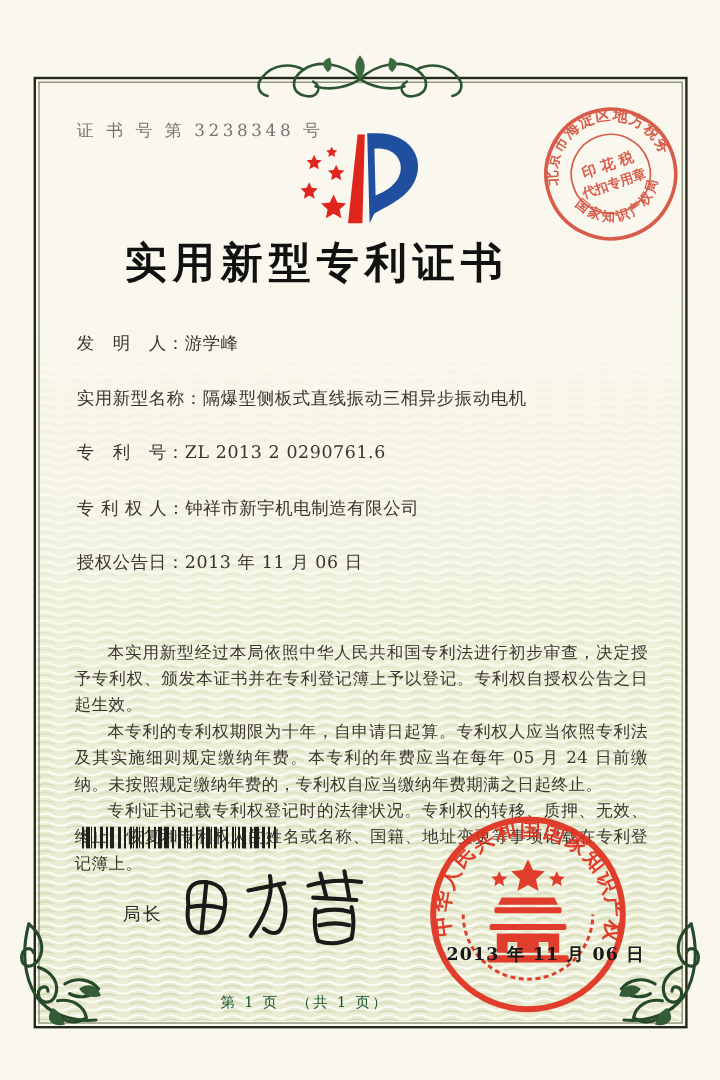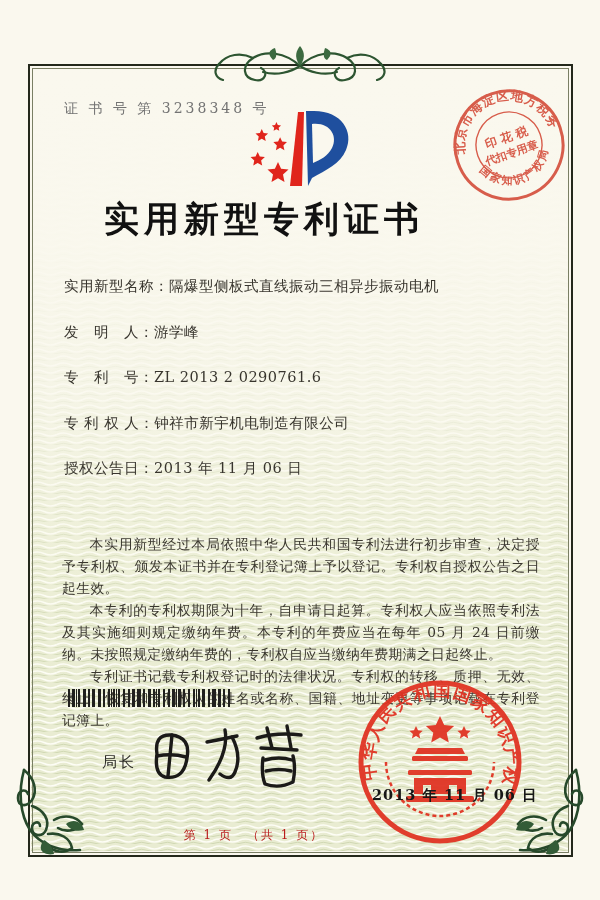--- a/index.html
+++ b/index.html
@@ -35,21 +35,21 @@
     background:
       repeating-linear-gradient(90deg,#20201e 0 2px,transparent 2px 5px),
       repeating-linear-gradient(90deg,#20201e 0 1px,transparent 1px 8px),
       repeating-linear-gradient(90deg,transparent 0 4px,#20201e 4px 5px,transparent 5px 13px);}
   .signer{position:absolute;left:102px;top:753px;font-size:15px;letter-spacing:2px;color:#2b2a26;z-index:4;}
   .signature{position:absolute;left:145px;top:722px;z-index:4;}
   .seal{position:absolute;left:356px;top:678px;z-index:4;opacity:.93;}
   .issue-date{position:absolute;left:372px;top:786px;font-size:14.5px;font-weight:bold;
     letter-spacing:1px;color:#171717;z-index:5;}
   .footer{position:absolute;left:0;top:827px;width:508px;text-align:center;
-    font-size:12px;letter-spacing:2px;color:#b91c1c;z-index:4;}
+    font-size:12px;letter-spacing:2px;color:#14532d;z-index:4;}
   .tax-stamp{position:absolute;left:448px;top:84px;z-index:4;transform:rotate(-19deg);opacity:.92;}
   .logo{position:absolute;left:238px;top:106px;z-index:4;}
 </style>
 </head>
 <body>
 
 <div class="page">
 
   <svg class="wave-bg" width="538" height="784" xmlns="http://www.w3.org/2000/svg">
     <defs>
@@ -142,24 +142,24 @@
         <path d="M60,6 L66,6 L64,80 L52,80 Z"></path>
       </g>
       <path d="M68,5 L76,5 C104,5 116,26 108,44 C102,58 88,64 74,72 L70,80 Z" fill="#1f4f9e"></path>
       <path d="M74,18 C92,16 100,30 94,42 C90,50 82,54 75,57 Z" fill="#faf8ee"></path>
     </svg>
 
     <div class="title">实用新型专利证书</div>
 
     <div class="fields">
       <div class="field-row">
+        <span class="f-label">发　明　人：</span><span class="f-value">游学峰</span>
+      </div>
+      <div class="field-row">
         <span class="f-label">实用新型名称：</span><span class="f-value">隔爆型侧板式直线振动三相异步振动电机</span>
-      </div>
-      <div class="field-row">
-        <span class="f-label">发　明　人：</span><span class="f-value">游学峰</span>
       </div>
       <div class="field-row">
         <span class="f-label">专　利　号：</span><span class="f-value">ZL 2013 2 0290761.6</span>
       </div>
       <div class="field-row">
         <span class="f-label">专 利 权 人：</span><span class="f-value">钟祥市新宇机电制造有限公司</span>
       </div>
       <div class="field-row">
         <span class="f-label">授权公告日：</span><span class="f-value">2013 年 11 月 06 日</span>
       </div>

